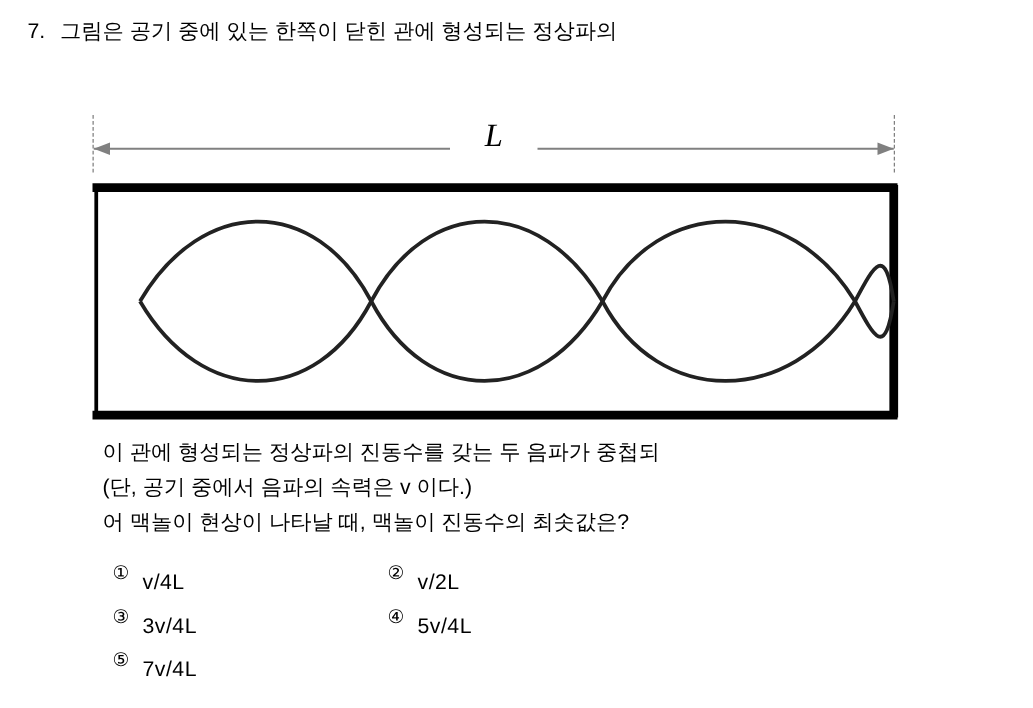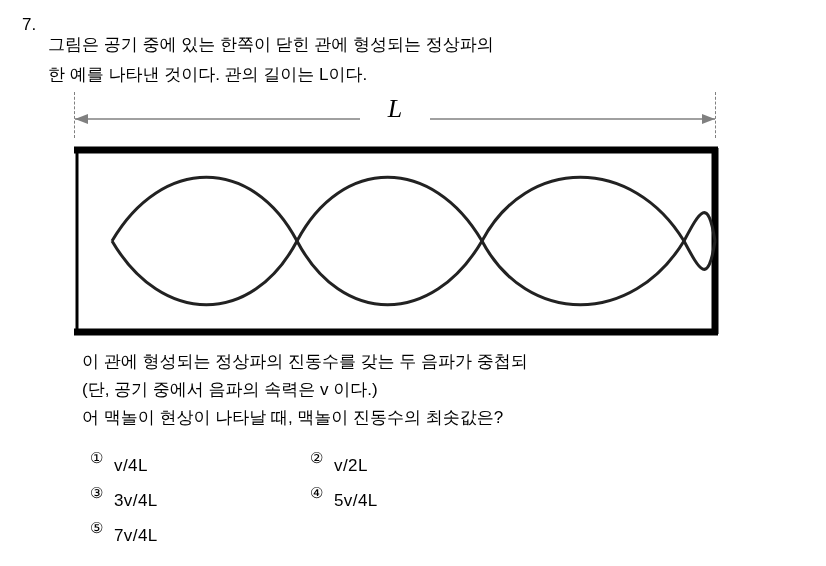--- a/index.html
+++ b/index.html
@@ -42,21 +42,20 @@
     text-justify: inter-character;
     width: 640px;
   }
   .stem-text .line {
     display: block;
     white-space: nowrap;
   }
   .stem-text .justified {
     display: flex;
     justify-content: space-between;
-    margin-top: 20px;
   }
   .stem-text .justified > span { display: inline-block; }
 
   
   .figure {
     position: absolute;
     left: 70px;
     top: 92px;
     width: 650px;
     height: 250px;
@@ -147,23 +146,20 @@
 </head>
 <body>
 
 <div class="page">
 
   <div class="stem">
     <div class="stem-num">7.</div>
     <div class="stem-text">
       <span class="line justified">
         <span>그림은 공기 중에 있는 한쪽이 닫힌 관에 형성되는 정상파의</span>
-      </span>
-      <span class="line">
-        <span>한 예를 나타낸 것이다. 관의 길이는 L이다.</span>
       </span>
     </div>
   </div>
 
   <div class="figure">
 
     <div class="dim">
       <div class="dim-tick left"></div>
       <div class="dim-tick right"></div>
       <svg width="650" height="50">

